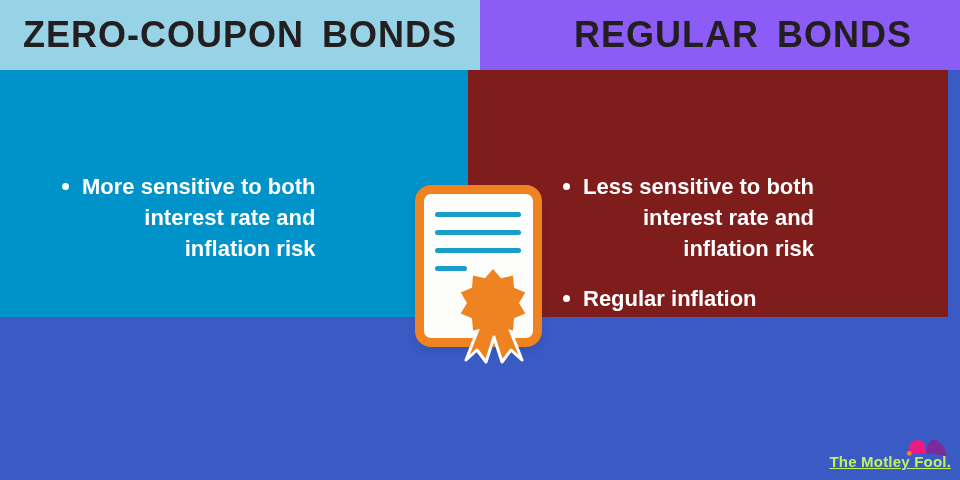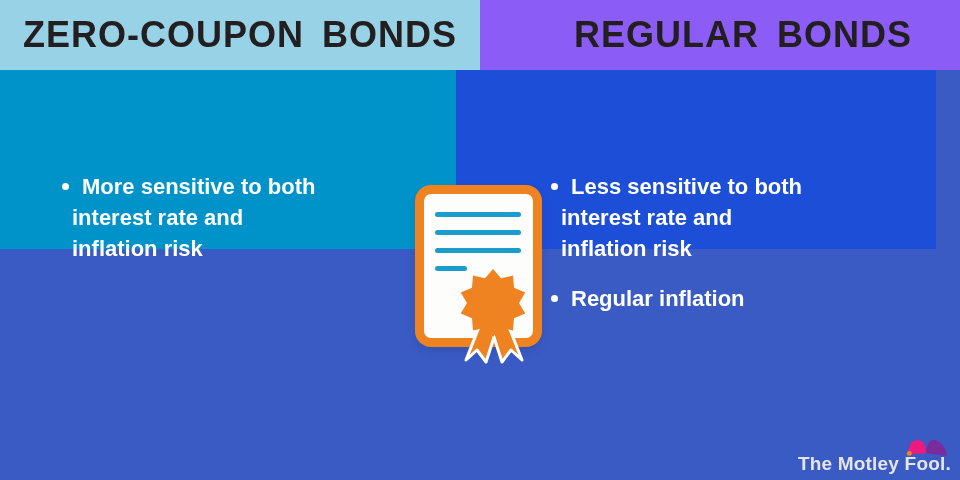--- a/index.html
+++ b/index.html
@@ -1,32 +1,33 @@
 <!DOCTYPE html>
 <html><head>
 <meta charset="utf-8">
 <style>
   html,body{margin:0;padding:0;background:#3a5bc4;}
   .canvas{
     position:relative;width:960px;height:480px;overflow:hidden;
     font-family:"Liberation Sans",sans-serif;
+    text-align:right;
     -webkit-font-smoothing:antialiased;
   }
   
   .header{position:absolute;top:0;height:70px;display:flex;align-items:center;justify-content:center;}
   .header-left{left:0;width:480px;background:#97d2e7;}
   .header-right{left:480px;width:480px;background:#8b5cf6;padding-left:23px;}
   .header-title{
     font-size:36px;font-weight:800;color:#231f20;
     letter-spacing:1px;word-spacing:7px;white-space:nowrap;
   }
   
-  .col{position:absolute;top:70px;height:179px;}
+  .col{position:absolute;top:70px;height:247px;}
   .col-left{left:0;width:480px;background:#0093c9;}
-  .col-right{left:456px;width:480px;background:#1d4ed8;}
+  .col-right{left:468px;width:480px;background:#7f1d1d;}
   .bullets{position:absolute;top:101px;color:#fff;font-weight:bold;font-size:22px;line-height:31px;}
   .col-left .bullets{left:62px;}
   .col-right .bullets{left:95px;}
   .bullet-item{margin-bottom:19px;}
   .bullet-line1{display:flex;align-items:flex-start;}
   .bullet-dot{flex:none;width:7px;height:7px;border-radius:50%;background:#fff;margin:12px 13px 0 0;}
   .bullet-wrap{margin-left:10px;}
   
   .cert{
     position:absolute;left:415px;top:185px;width:127px;height:162px;box-sizing:border-box;
@@ -36,21 +37,21 @@
   .cert-line{position:absolute;left:11px;height:5px;border-radius:2.5px;background:#1a9ccd;}
   .cert-line1{top:18px;width:86px;}
   .cert-line2{top:36px;width:86px;}
   .cert-line3{top:54px;width:86px;}
   .cert-line4{top:72px;width:32px;}
   .seal-svg{position:absolute;left:450px;top:260px;width:90px;height:110px;z-index:2;}
   
   .footer{position:absolute;left:0;top:317px;width:960px;height:163px;background:#3a5bc4;}
   
   .brand{position:absolute;right:9px;bottom:7px;height:20px;}
-  .brand-text{font-size:19px;font-weight:bold;color:#e5e5e5;letter-spacing:.2px;white-space:nowrap;}
+  .brand-text{font-size:15px;font-weight:bold;color:#bef264;letter-spacing:.2px;white-space:nowrap;text-decoration:underline;}
   .hat-svg{position:absolute;right:1px;top:-15px;width:46px;height:19px;}
 </style>
 </head>
 <body>
 
 <div class="canvas">
 
   <div class="header header-left">
     <div class="header-title">ZERO-COUPON BONDS</div>
   </div>

